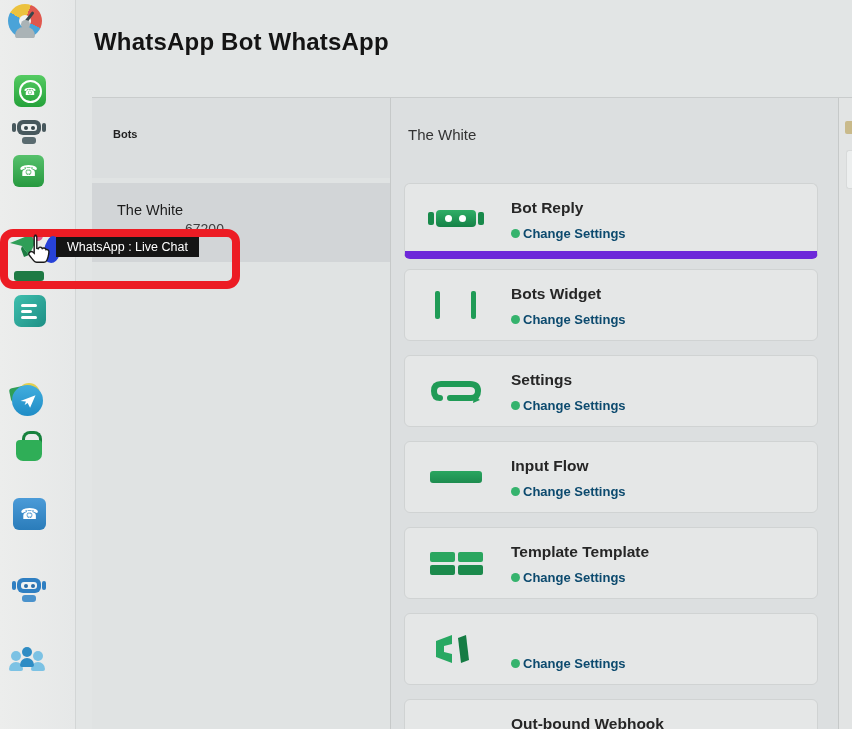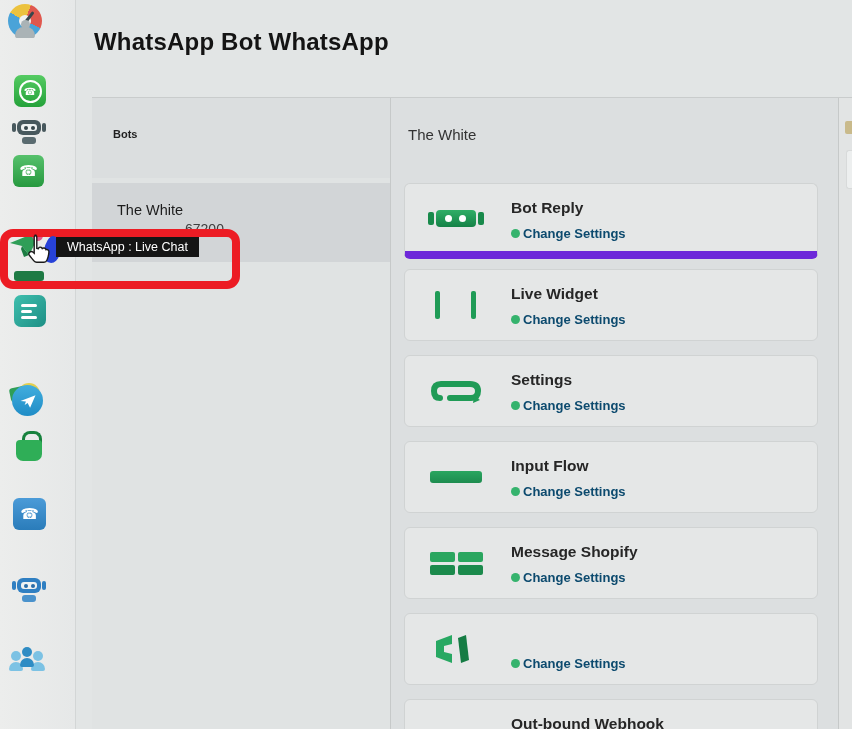--- a/index.html
+++ b/index.html
@@ -243,21 +243,21 @@
       <div class="lnk">Change Settings</div>
     </div>
 
     <div class="card" style="top:171px;">
       <div class="icon">
         <div class="ic-bars">
             <i class="b1"></i>
             <i class="b2"></i>
           </div>
       </div>
-      <div class="ttl">Live Widget</div>
+      <div class="ttl">Bots Widget</div>
       <div class="dot"></div>
       <div class="lnk">Change Settings</div>
     </div>
 
     <div class="card" style="top:257px;">
       <div class="icon">
         <svg width="52" height="26" viewBox="0 0 52 26">
           <path d="M10 20 Q4 20 4 13 Q4 6 11 6 L40 6 Q48 6 48 13 Q48 20 41 20 L20 20" fill="none" stroke="#1f9b56" stroke-width="6" stroke-linecap="round"></path>
           <path d="M43 25 l7-3 -6-4 z" fill="#1f9b56"></path>
         </svg>
@@ -278,21 +278,21 @@
 
     <div class="card" style="top:429px;">
       <div class="icon">
         <div class="ic-grid">
             <i class="r1"></i>
             <i class="r1"></i>
             <i class="r2"></i>
             <i class="r2"></i>
           </div>
       </div>
-      <div class="ttl">Message Shopify</div>
+      <div class="ttl">Template Template</div>
       <div class="dot"></div>
       <div class="lnk">Change Settings</div>
     </div>
 
     <div class="card" style="top:515px;">
       <div class="icon">
         <svg width="40" height="28" viewBox="0 0 40 28">
           <polygon points="0,6 16,0 16,9 8,11 8,17 16,19 16,28 0,22" fill="#27a862"></polygon>
           <polygon points="22,3 30,0 33,25 25,28" fill="#157c44"></polygon>
         </svg>

